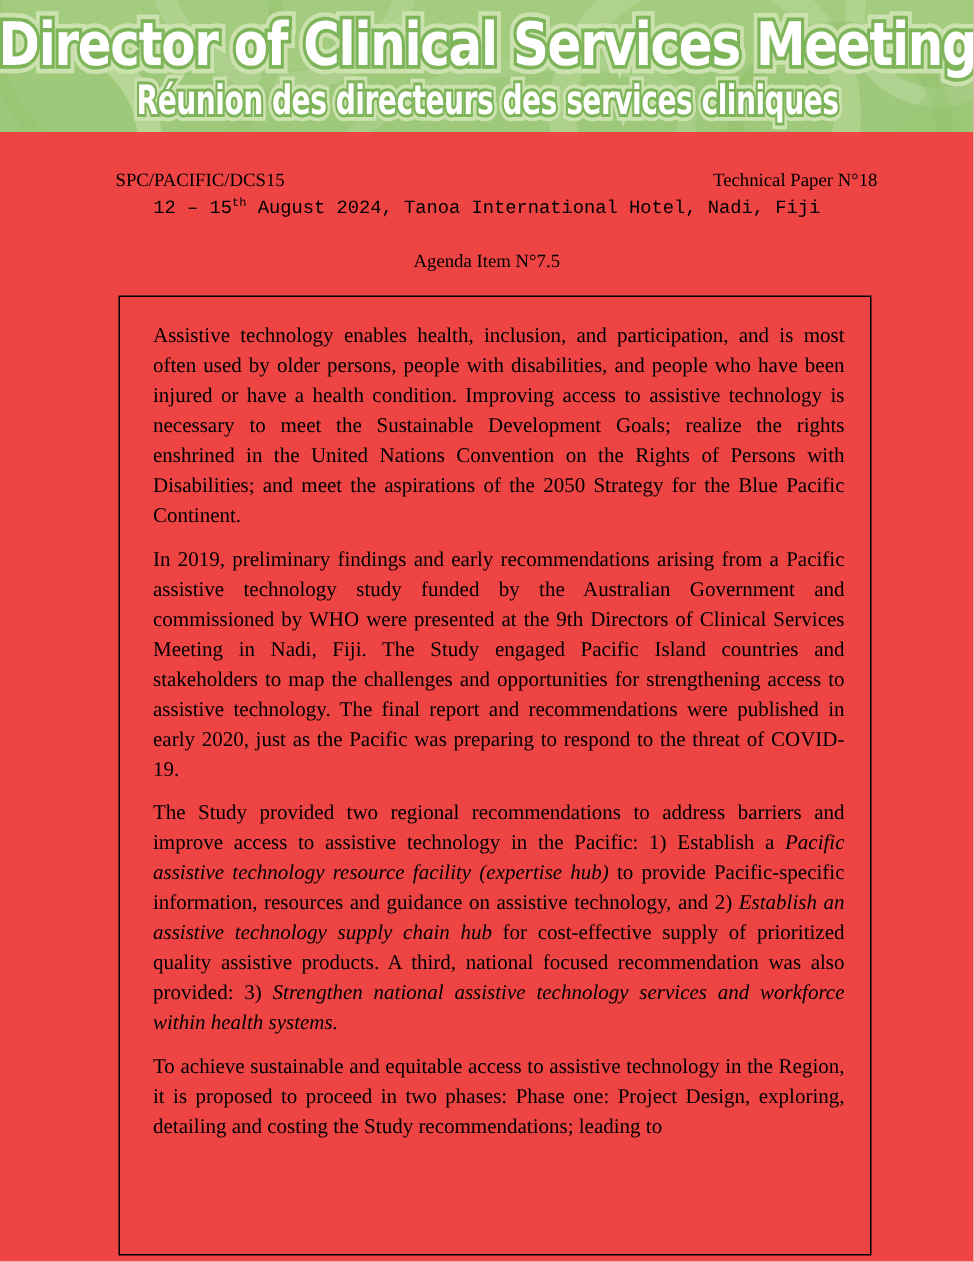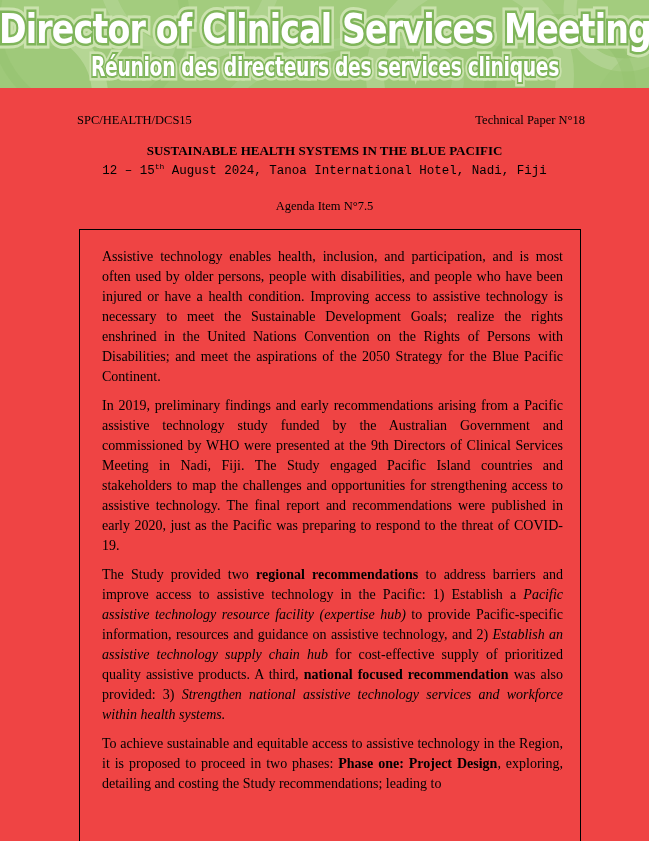--- a/index.html
+++ b/index.html
@@ -92,21 +92,21 @@
     height: 640px; 
     border: 1px solid #000;
     padding: 17px 17px 0 22px;
   }
   .box-para {
     font-size: 14px;
     line-height: 20px;
     text-align: justify;
     margin-bottom: 9px;
   }
-  .box-para .b { font-weight: bold; }
+  .box-para .b { font-weight: normal; }
   .box-para .i { font-style: italic; }
 </style>
 </head>
 <body>
 
 <div class="page">
 
   <div class="banner">
     <svg width="649" height="88" viewBox="0 0 649 88">
       <rect x="0" y="0" width="649" height="88" fill="#a3cc7e"></rect>
@@ -126,25 +126,24 @@
 
       <text x="325" y="43" text-anchor="middle" textLength="652" lengthAdjust="spacingAndGlyphs" class="banner-title-text core core-t1">Director of Clinical Services Meeting</text>
 
       <text x="325" y="76" text-anchor="middle" textLength="468" lengthAdjust="spacingAndGlyphs" class="banner-sub-text halo halo-t2">Réunion des directeurs des services cliniques</text>
 
       <text x="325" y="76" text-anchor="middle" textLength="468" lengthAdjust="spacingAndGlyphs" class="banner-sub-text core core-t2">Réunion des directeurs des services cliniques</text>
     </svg>
   </div>
 
   <div class="ref-row">
-    <span>SPC/HEALTH/DCS15</span>
+    <span>SPC/PACIFIC/DCS15</span>
     <span>Technical Paper N°18</span>
   </div>
 
-  <div class="conf-title">SUSTAINABLE HEALTH SYSTEMS IN THE BLUE PACIFIC</div>
   <div class="conf-date"><span>12 – 15</span><sup>th</sup><span> August 2024, Tanoa International Hotel, Nadi, Fiji</span></div>
 
 
 
   <div class="agenda">Agenda Item N°7.5</div>
 
   <div class="text-box">
       <p class="box-para"><span>Assistive technology enables health, inclusion, and participation, and is most often used by older persons, people with disabilities, and people who have been injured or have a health condition. Improving access to assistive technology is necessary to meet the Sustainable Development Goals; realize the rights enshrined in the United Nations Convention on the Rights of Persons with Disabilities; and meet the aspirations of the 2050 Strategy for the Blue Pacific Continent.</span></p>
       <p class="box-para"><span>In 2019, preliminary findings and early recommendations arising from a Pacific assistive technology study funded by the Australian Government and commissioned by WHO were presented at the 9th Directors of Clinical Services Meeting in Nadi, Fiji. The Study engaged Pacific Island countries and stakeholders to map the challenges and opportunities for strengthening access to assistive technology. The final report and recommendations were published in early 2020, just as the Pacific was preparing to respond to the threat of COVID-19.</span></p>
       <p class="box-para"><span>The Study provided two </span><span class="b">regional recommendations</span><span> to address barriers and improve access to assistive technology in the Pacific: 1) Establish a </span><span class="i">Pacific assistive technology resource facility (expertise hub)</span><span> to provide Pacific-specific information, resources and guidance on assistive technology, and 2) </span><span class="i">Establish an assistive technology supply chain hub</span><span> for cost-effective supply of prioritized quality assistive products. A third, </span><span class="b">national focused recommendation</span><span> was also provided: 3) </span><span class="i">Strengthen national assistive technology services and workforce within health systems.</span></p>

